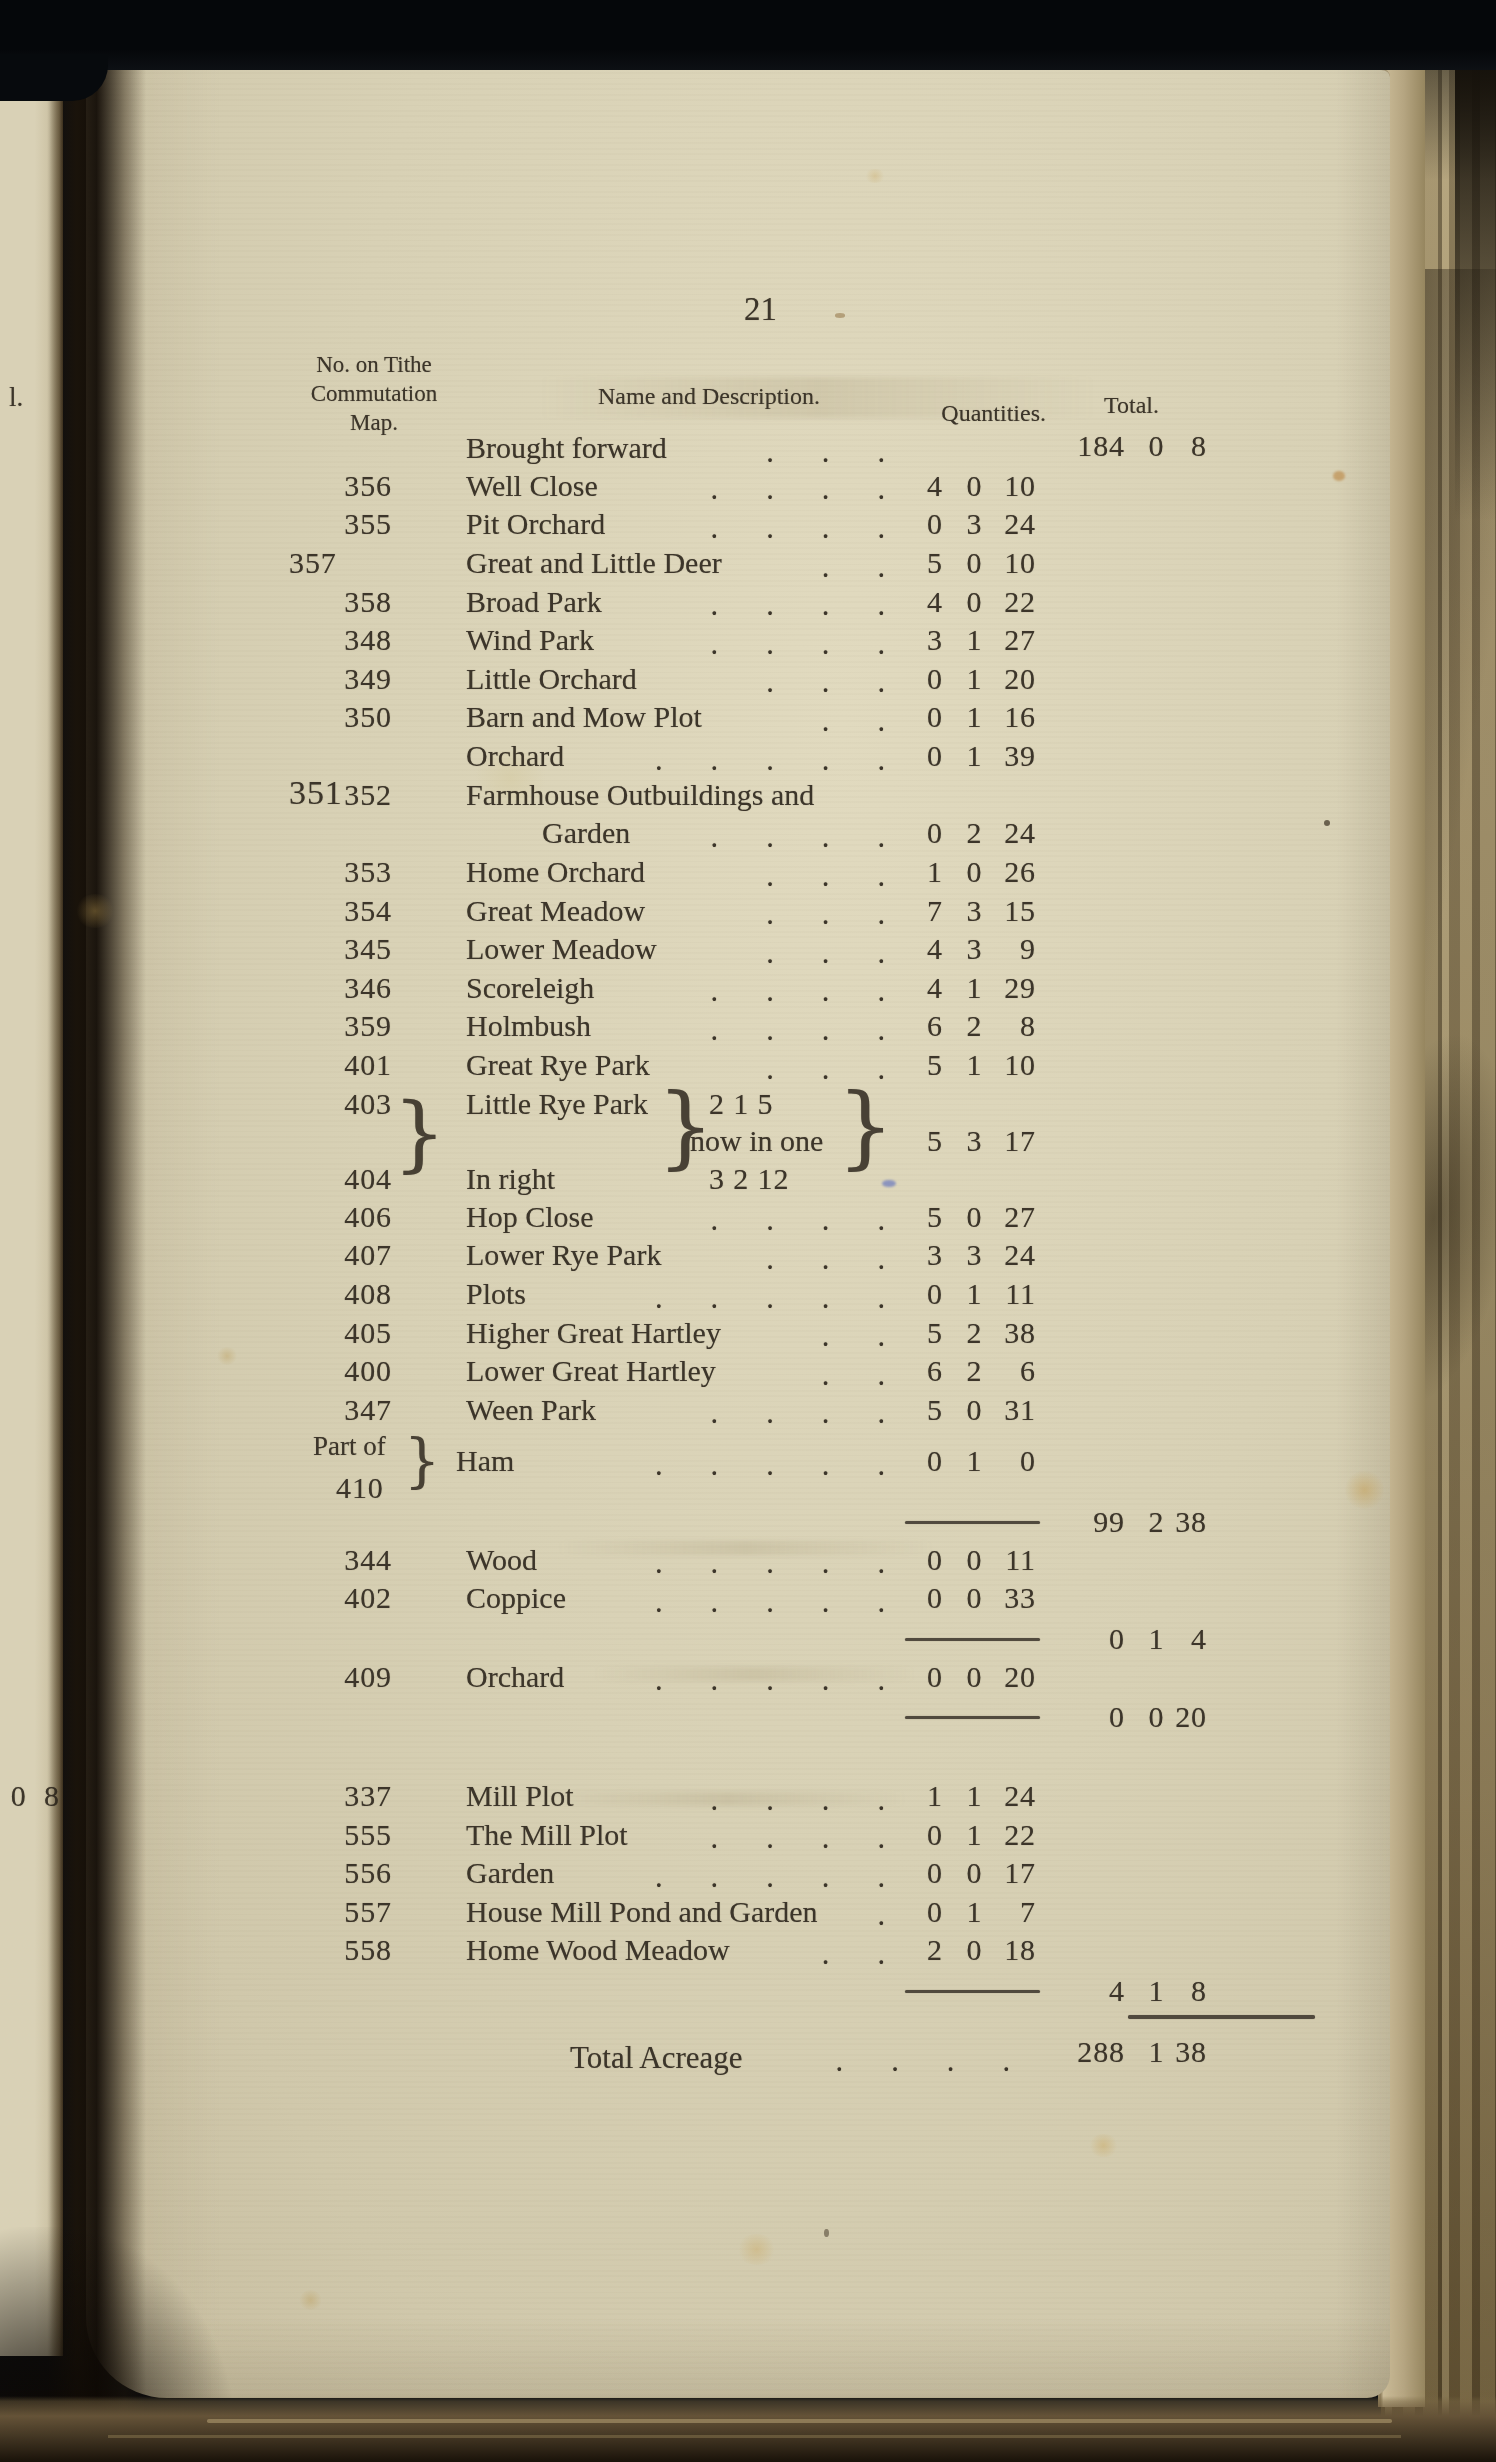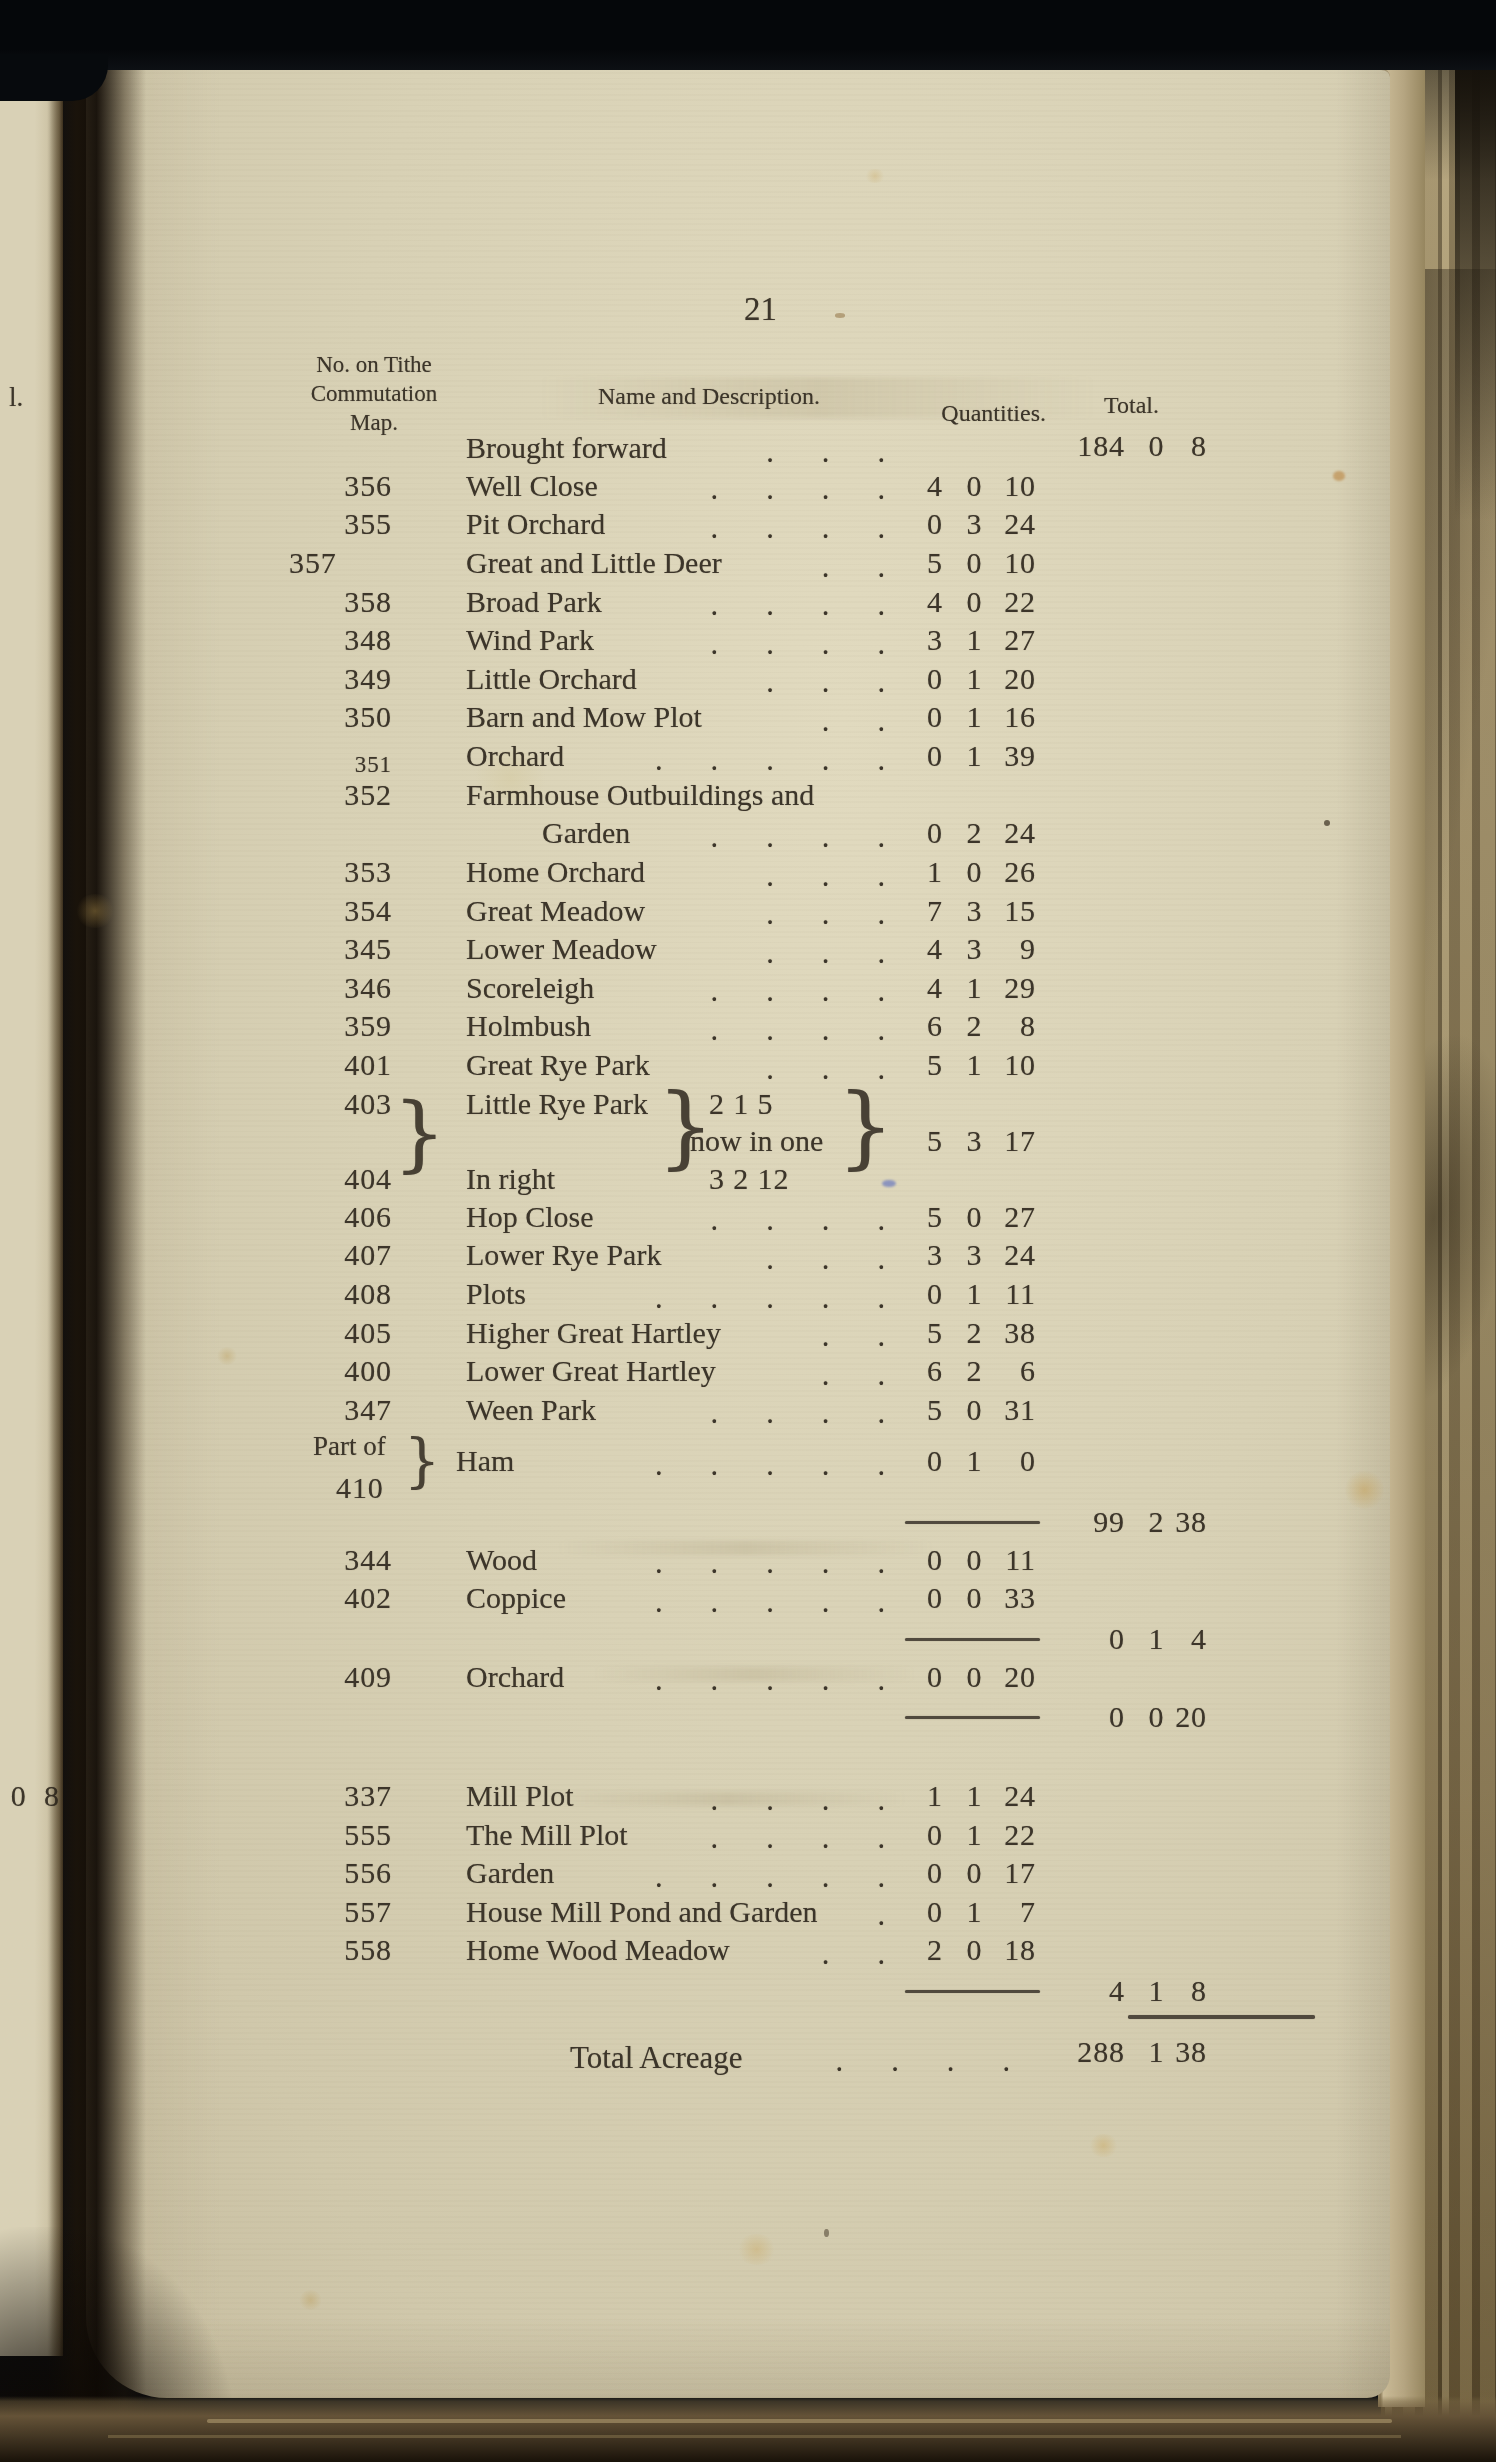--- a/index.html
+++ b/index.html
@@ -161,21 +161,21 @@
       <div class="abs ink leader" style="right:612px;top:665px;"><span>.</span><span style="margin-left: 48px;">.</span><span style="margin-left: 48px;">.</span></div>
       <div class="abs ink num" style="left:889px;top:662px;width:54px;text-align:right;font-size:30px;">0</div>
       <div class="abs ink num" style="left:954px;top:662px;width:41px;text-align:center;font-size:30px;">1</div>
       <div class="abs ink num" style="left:984px;top:662px;width:52px;text-align:right;font-size:30px;">20</div>
       <div class="abs ink num" style="left:289px;top:700px;width:103px;text-align:right;font-size:30px;">350</div>
       <div class="abs ink" style="left:466px;top:700px;font-size:30px;">Barn and Mow Plot</div>
       <div class="abs ink leader" style="right:612px;top:704px;"><span>.</span><span style="margin-left: 48px;">.</span></div>
       <div class="abs ink num" style="left:889px;top:700px;width:54px;text-align:right;font-size:30px;">0</div>
       <div class="abs ink num" style="left:954px;top:700px;width:41px;text-align:center;font-size:30px;">1</div>
       <div class="abs ink num" style="left:984px;top:700px;width:52px;text-align:right;font-size:30px;">16</div>
-      <div class="abs ink num" style="left:289px;top:752px;width:103px;text-align:right;font-size:23px;">351</div>
+      <div class="abs ink num" style="left:289px;top:774px;width:103px;text-align:left;font-size:34px;">351</div>
       <div class="abs ink" style="left:466px;top:739px;font-size:30px;">Orchard</div>
       <div class="abs ink leader" style="right:612px;top:743px;"><span>.</span><span style="margin-left: 48px;">.</span><span style="margin-left: 48px;">.</span><span style="margin-left: 48px;">.</span><span style="margin-left: 48px;">.</span></div>
       <div class="abs ink num" style="left:889px;top:739px;width:54px;text-align:right;font-size:30px;">0</div>
       <div class="abs ink num" style="left:954px;top:739px;width:41px;text-align:center;font-size:30px;">1</div>
       <div class="abs ink num" style="left:984px;top:739px;width:52px;text-align:right;font-size:30px;">39</div>
       <div class="abs ink num" style="left:289px;top:778px;width:103px;text-align:right;font-size:30px;">352</div>
       <div class="abs ink" style="left:466px;top:778px;font-size:30px;">Farmhouse  Outbuildings  and</div>
       <div class="abs ink" style="left:542px;top:816px;font-size:30px;">Garden</div>
       <div class="abs ink leader" style="right:612px;top:820px;"><span>.</span><span style="margin-left: 48px;">.</span><span style="margin-left: 48px;">.</span><span style="margin-left: 48px;">.</span></div>
       <div class="abs ink num" style="left:889px;top:816px;width:54px;text-align:right;font-size:30px;">0</div>

